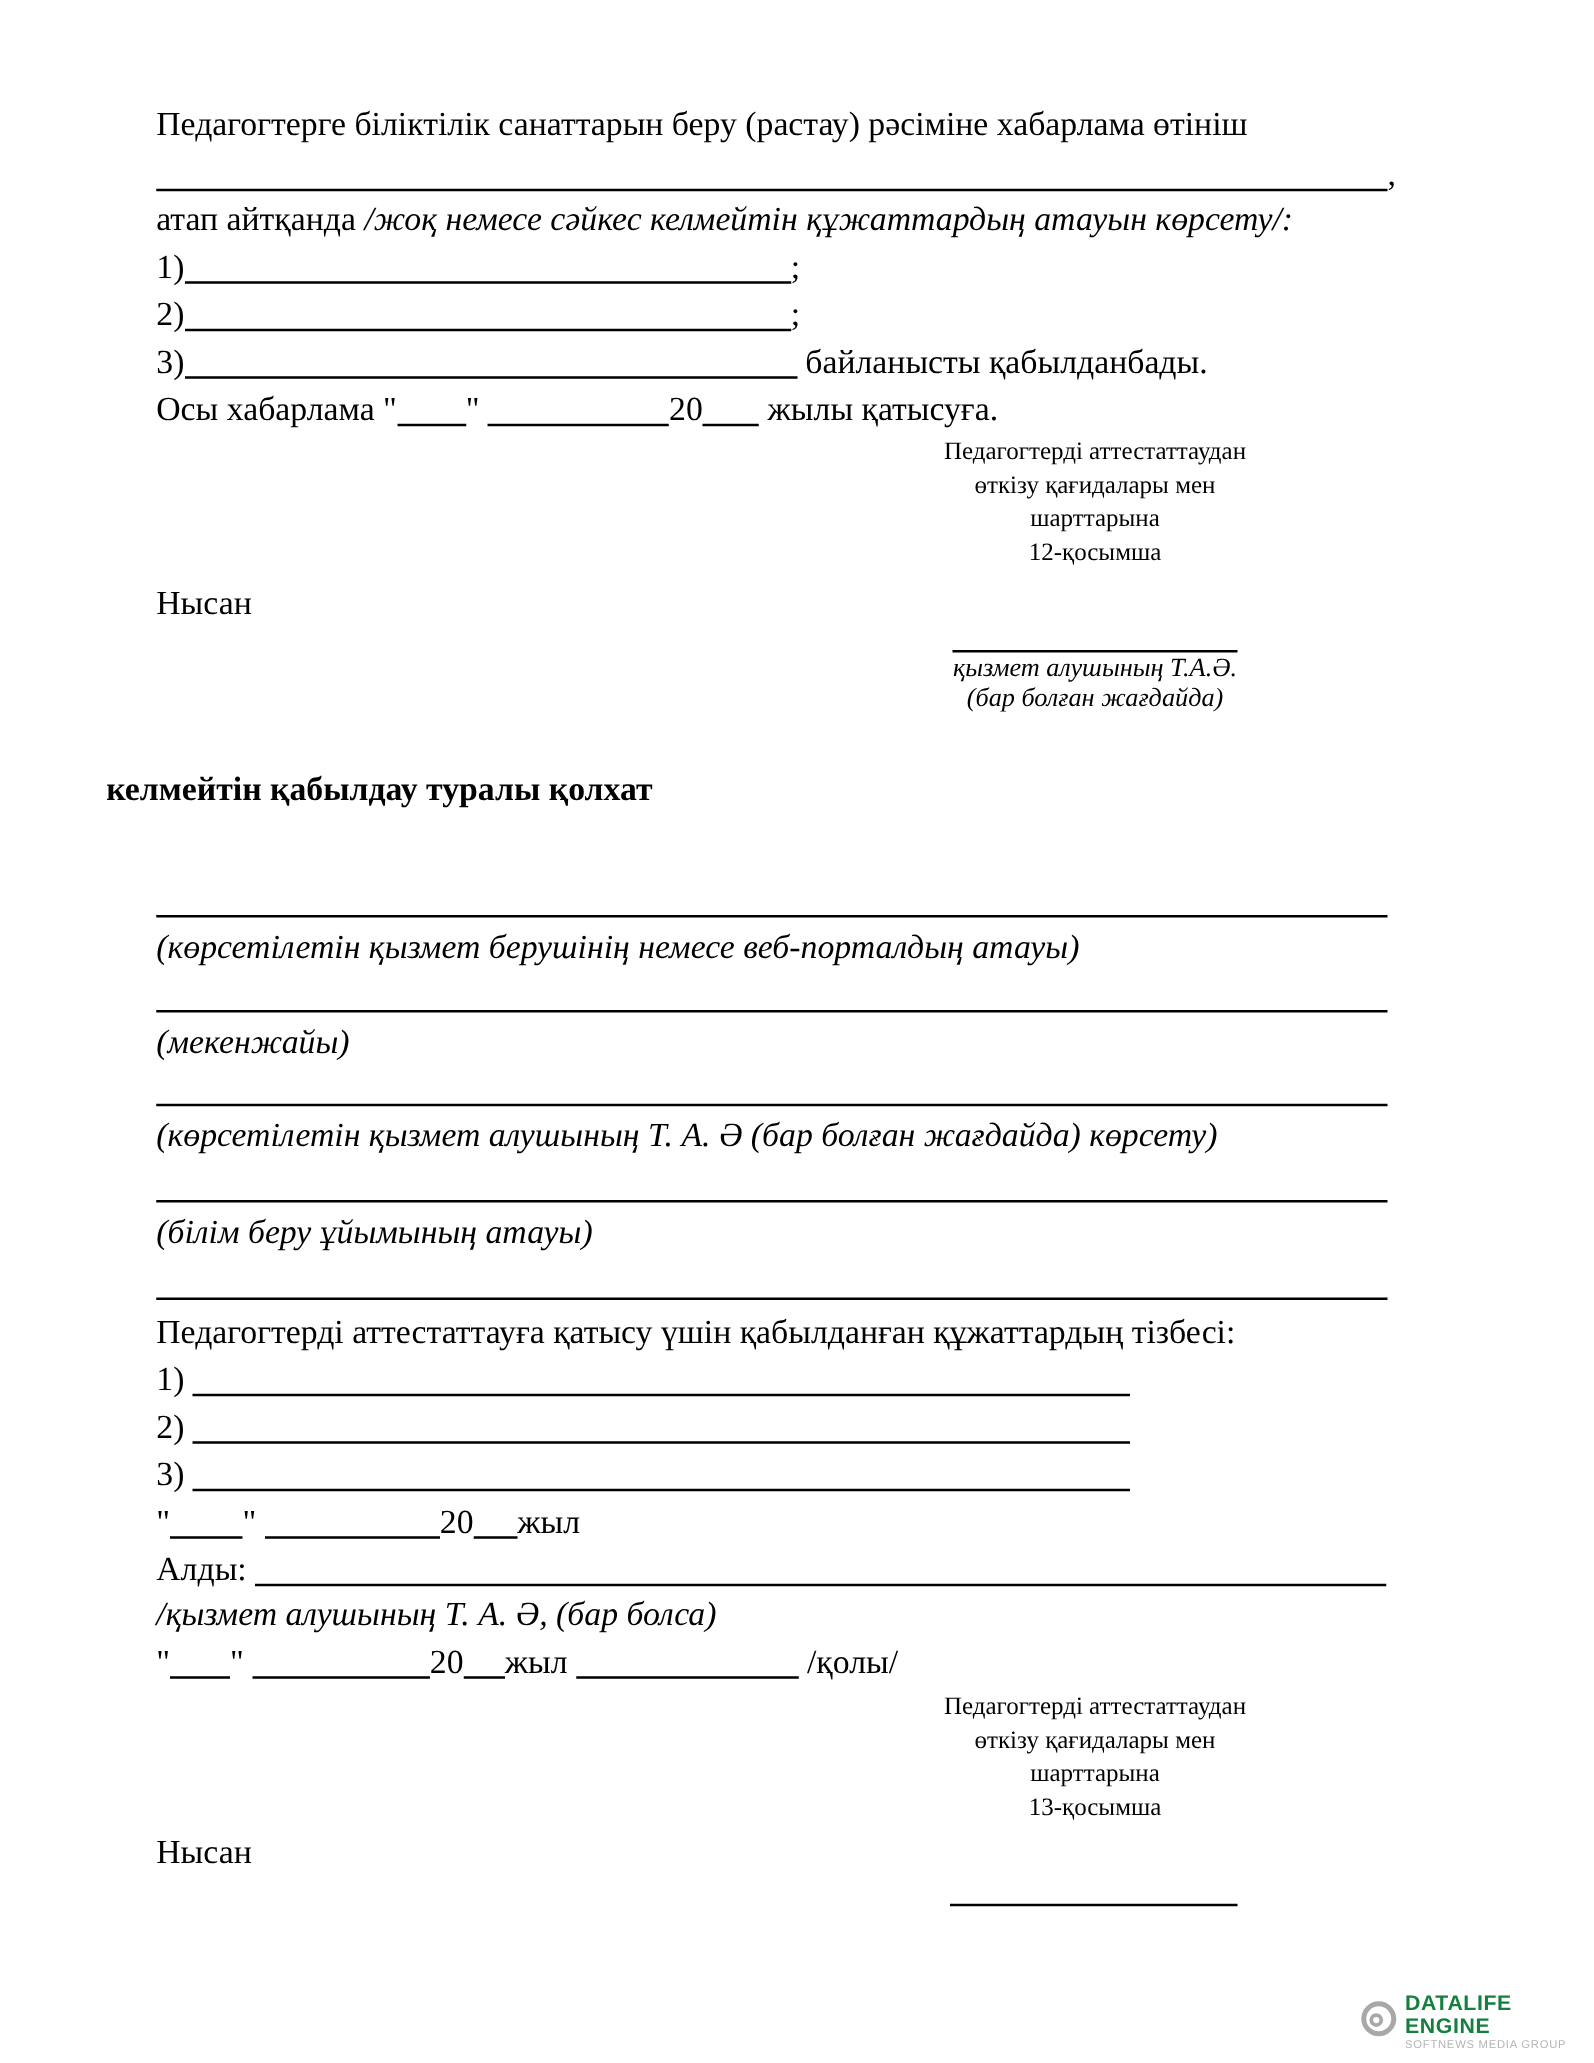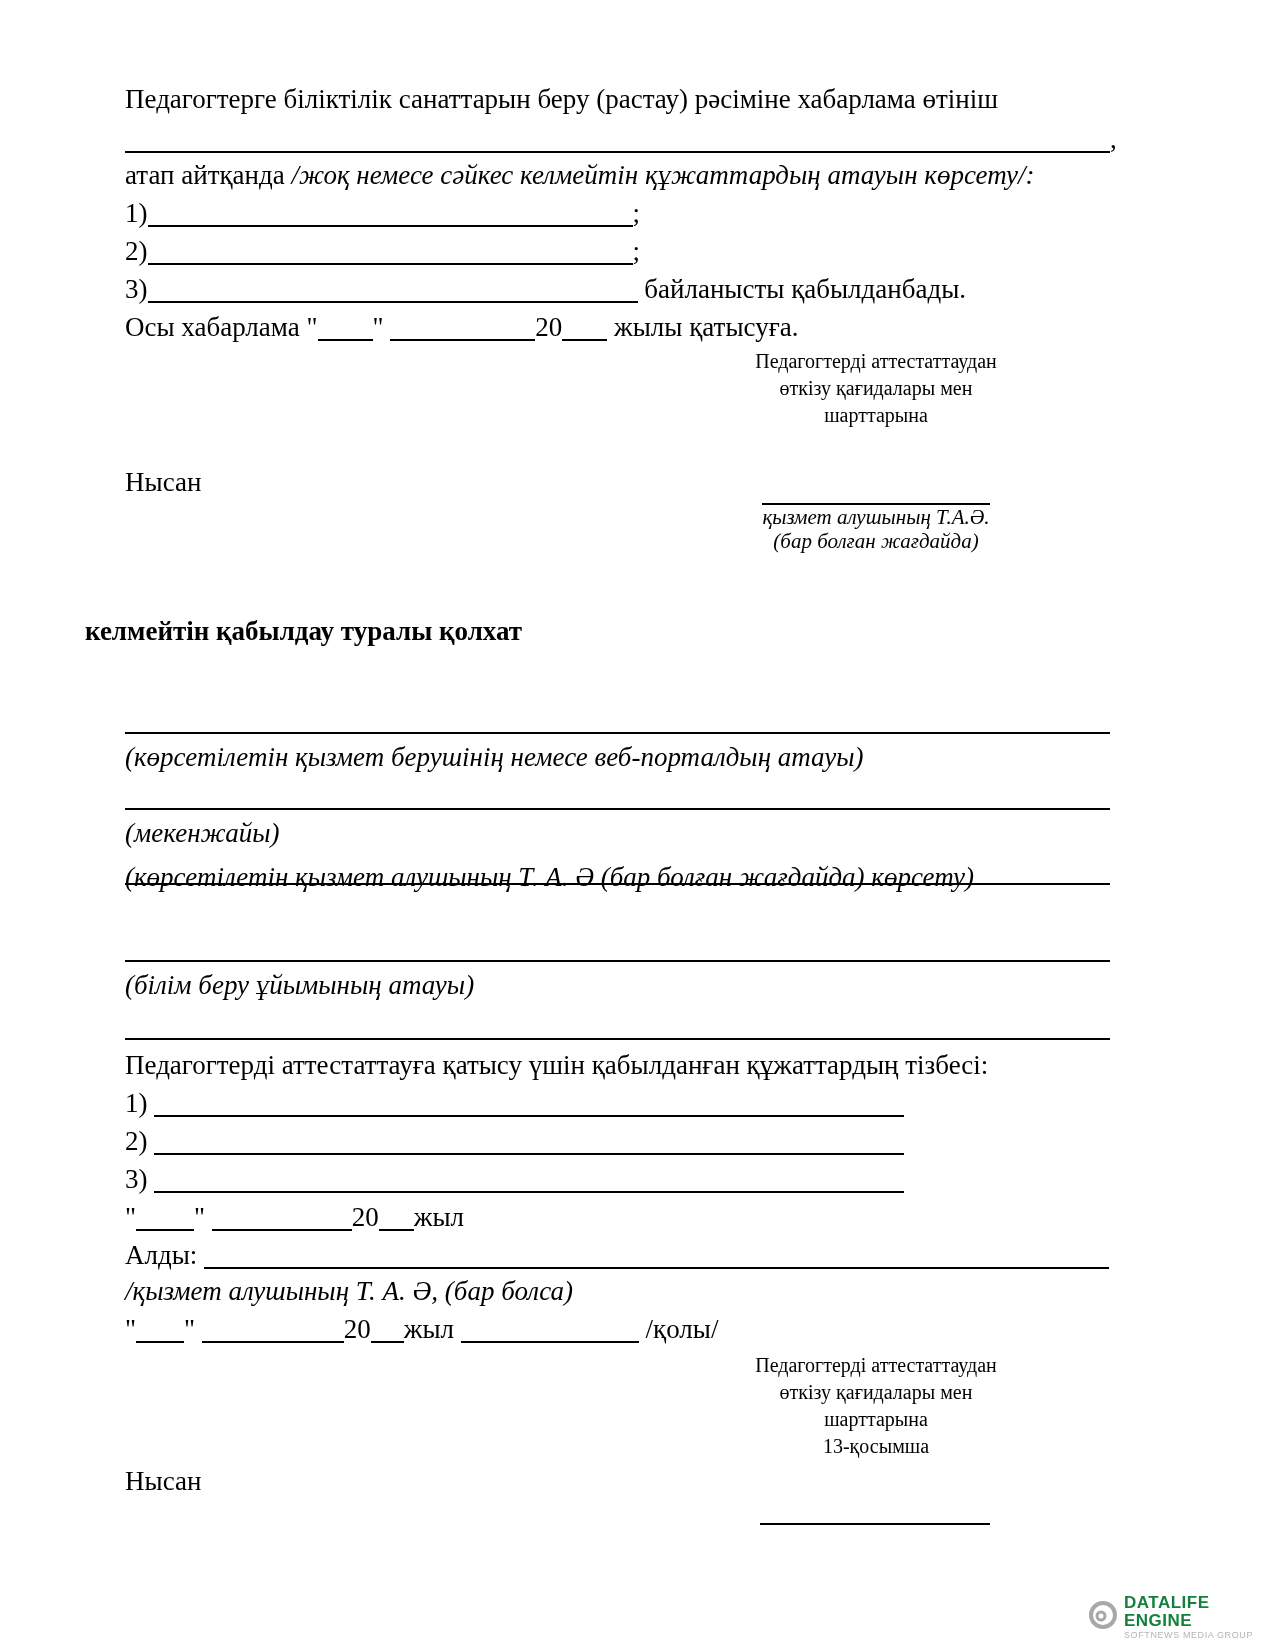--- a/index.html
+++ b/index.html
@@ -109,42 +109,43 @@
 <div class="row" style="top:232px"><span>2)</span><span class="blank" style="width:485px"></span><span>;</span></div>
 
 <div class="row" style="top:270px"><span>3)</span><span class="blank" style="width:490px"></span>&nbsp;<span>байланысты қабылданбады.</span></div>
 
 <div class="row" style="top:308px"><span>Осы хабарлама </span><span>"</span><span class="blank" style="width:55px"></span><span>"</span> <span class="blank" style="width:145px"></span><span>20</span><span class="blank" style="width:45px"></span> <span>жылы қатысуға.</span></div>
 
 <div class="side-note" style="top:348px">
   <div>Педагогтерді аттестаттаудан</div>
   <div>өткізу қағидалары мен</div>
   <div>шарттарына</div>
+  <div>12-қосымша</div>
 </div>
 
 <div class="row" style="top:463px">Нысан</div>
 
-<div class="sig-block" style="top:485px">
+<div class="sig-block" style="top:502px">
   <div class="sig-line"></div>
   <div class="sig-caption">қызмет алушының Т.А.Ә.</div>
   <div class="sig-caption">(бар болған жағдайда)</div>
 </div>
 
 <div class="bold-heading" style="top:612px">
   <div>келмейтін қабылдау туралы қолхат</div>
 </div>
 
 <div class="rule" style="top:732px"></div>
 <div class="row it" style="top:738px">(көрсетілетін қызмет берушінің немесе веб-порталдың атауы)</div>
 
 <div class="rule" style="top:808px"></div>
 <div class="row it" style="top:814px">(мекенжайы)</div>
 
 <div class="rule" style="top:883px"></div>
-<div class="row it" style="top:858px">(көрсетілетін қызмет алушының Т. А. Ә (бар болған жағдайда) көрсету)</div>
+<div class="row it" style="top:889px">(көрсетілетін қызмет алушының Т. А. Ә (бар болған жағдайда) көрсету)</div>
 
 <div class="rule" style="top:960px"></div>
 <div class="row it" style="top:966px">(білім беру ұйымының атауы)</div>
 
 <div class="rule" style="top:1038px"></div>
 
 <div class="row" style="top:1046px">Педагогтерді аттестаттауға қатысу үшін қабылданған құжаттардың тізбесі:</div>
 
 <div class="row" style="top:1084px"><span>1)</span> <span class="blank" style="width:750px"></span></div>
 

